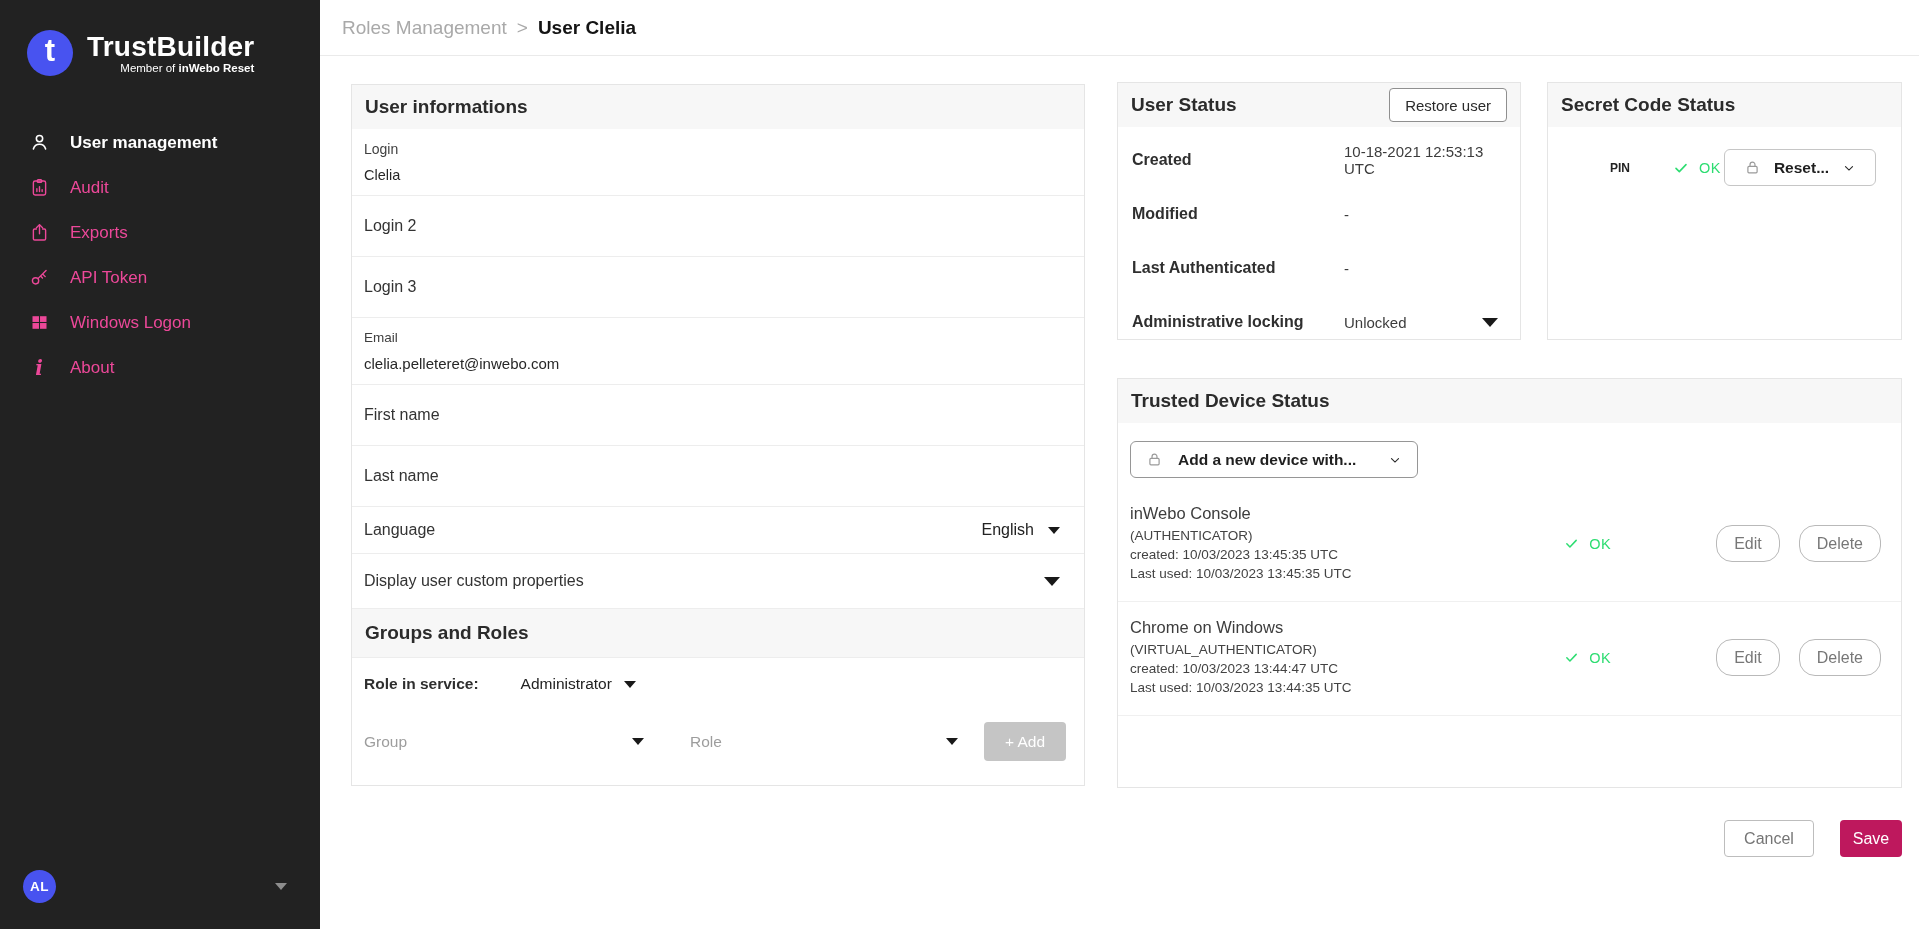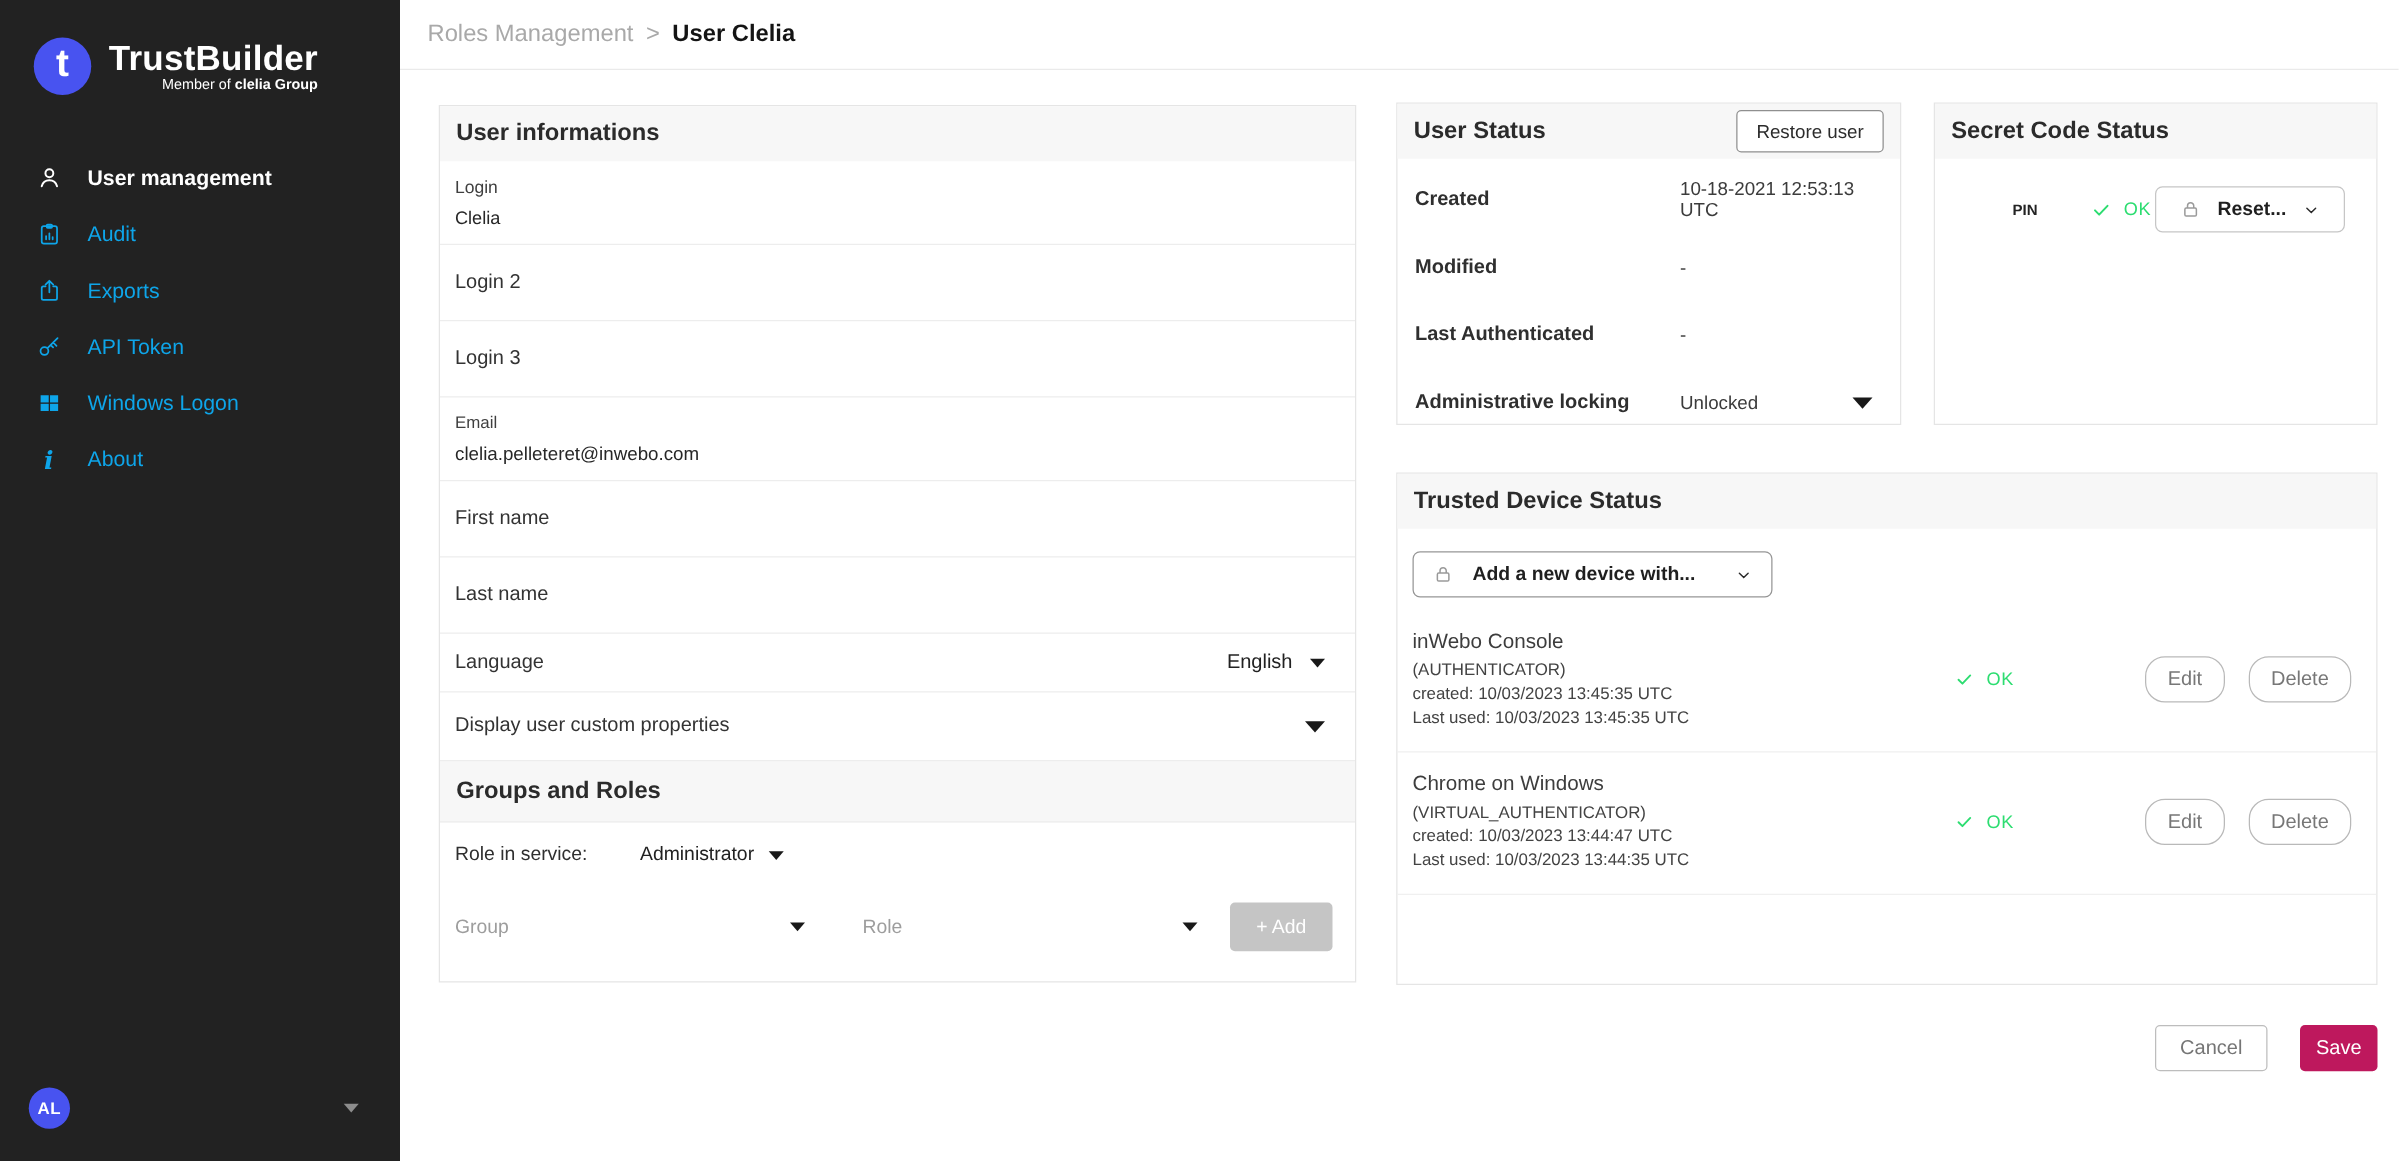--- a/index.html
+++ b/index.html
@@ -28,21 +28,21 @@
   }
   .logo-text { display: flex; flex-direction: column; align-items: flex-end; }
   .logo-name { color: #ffffff; font-size: 28px; font-weight: 700; letter-spacing: 0.2px; line-height: 1.05; }
   .logo-tagline { color: #ffffff; font-size: 11.5px; margin-top: 1px; }
   .logo-tagline b { font-weight: 700; }
 
   .nav { margin-top: 44px; }
   .nav-item {
     display: flex; align-items: center;
     height: 45px; padding-left: 28px; gap: 20px;
-    color: #0ea5e9; font-size: 17px; cursor: pointer;
+    color: #ec4899; font-size: 17px; cursor: pointer;
   }
   .nav-item.active { color: #ffffff; font-weight: 700; }
   .nav-icon { width: 22px; height: 22px; display: flex; align-items: center; justify-content: center; flex: none; }
   .nav-icon svg { width: 21px; height: 21px; }
   .info-glyph { font-family: "DejaVu Serif", serif; font-style: italic; font-weight: 700; font-size: 20px; line-height: 1; }
 
   .sidebar-footer {
     position: absolute; bottom: 26px; left: 0; right: 0;
     display: flex; align-items: center;
     padding: 0 33px 0 23px;
@@ -85,21 +85,21 @@
   .fi-row { border-bottom: 1px solid #ededed; padding: 12px 12px; }
   .fi-stacked .fi-label { font-size: 14px; color: #3f3f3f; margin-bottom: 10px; }
   .fi-stacked .fi-value { font-size: 14.5px; color: #272727; }
   .fi-single { padding: 21px 12px; font-size: 16px; font-weight: 500; color: #333; }
   .fi-flex { display: flex; align-items: center; justify-content: space-between; padding: 14px 24px 14px 12px; }
   .fi-flex .fi-name { font-size: 16px; font-weight: 500; color: #333; }
   .dd-inline { display: flex; align-items: center; gap: 14px; cursor: pointer; }
   .dd-inline .dd-text { font-size: 16px; color: #222; }
   .section-header { border-bottom: 1px solid #ededed; border-top: 1px solid #ededed; height: 50px; }
   .role-row { display: flex; align-items: center; gap: 42px; padding: 17px 12px; font-size: 15.5px; }
-  .role-row .role-label { font-weight: 400; color: #2f2f2f; }
+  .role-row .role-label { font-weight: 700; color: #2f2f2f; }
   .gr-row { display: flex; align-items: center; padding: 12px 18px 24px 12px; }
   .dd-box { display: flex; align-items: center; justify-content: space-between; cursor: pointer; }
   .dd-placeholder { font-size: 15.5px; color: #9d9d9d; }
   .dd-group { width: 280px; }
   .dd-role { width: 268px; margin-left: 46px; }
   .add-btn {
     margin-left: auto;
     width: 82px; height: 39px;
     background: #c5c5c5; color: #ffffff;
     border: none; border-radius: 4px;
@@ -181,21 +181,21 @@
   }
 </style>
 </head>
 <body>
 
 <aside class="sidebar">
   <div class="logo">
     <div class="logo-circle">t</div>
     <div class="logo-text">
       <div class="logo-name">TrustBuilder</div>
-      <div class="logo-tagline"><span>Member of</span>&nbsp;<b>clelia Group</b></div>
+      <div class="logo-tagline"><span>Member of</span>&nbsp;<b>inWebo Reset</b></div>
     </div>
   </div>
 
   <nav class="nav">
     <div class="nav-item active">
       <span class="nav-icon">
         <svg viewBox="0 0 24 24" fill="none" stroke="currentColor" stroke-width="1.8">
             <circle cx="12" cy="7.5" r="3.6"></circle>
             <path d="M5 19.5c1-3.8 4.2-5.5 7-5.5s6 1.7 7 5.5" stroke-linecap="round"></path>
           </svg>

